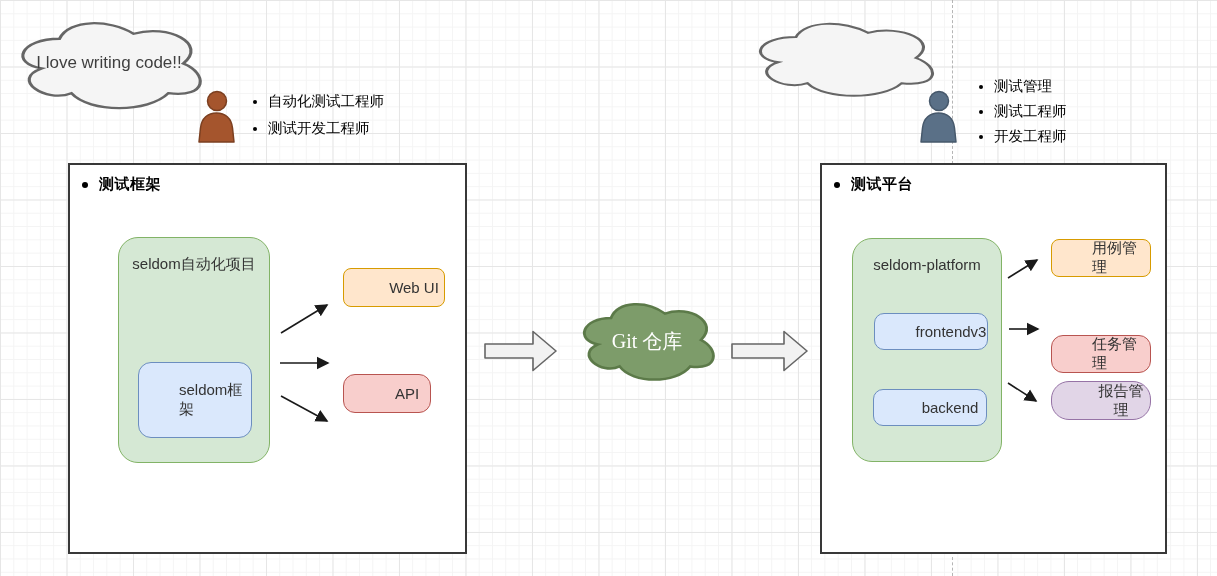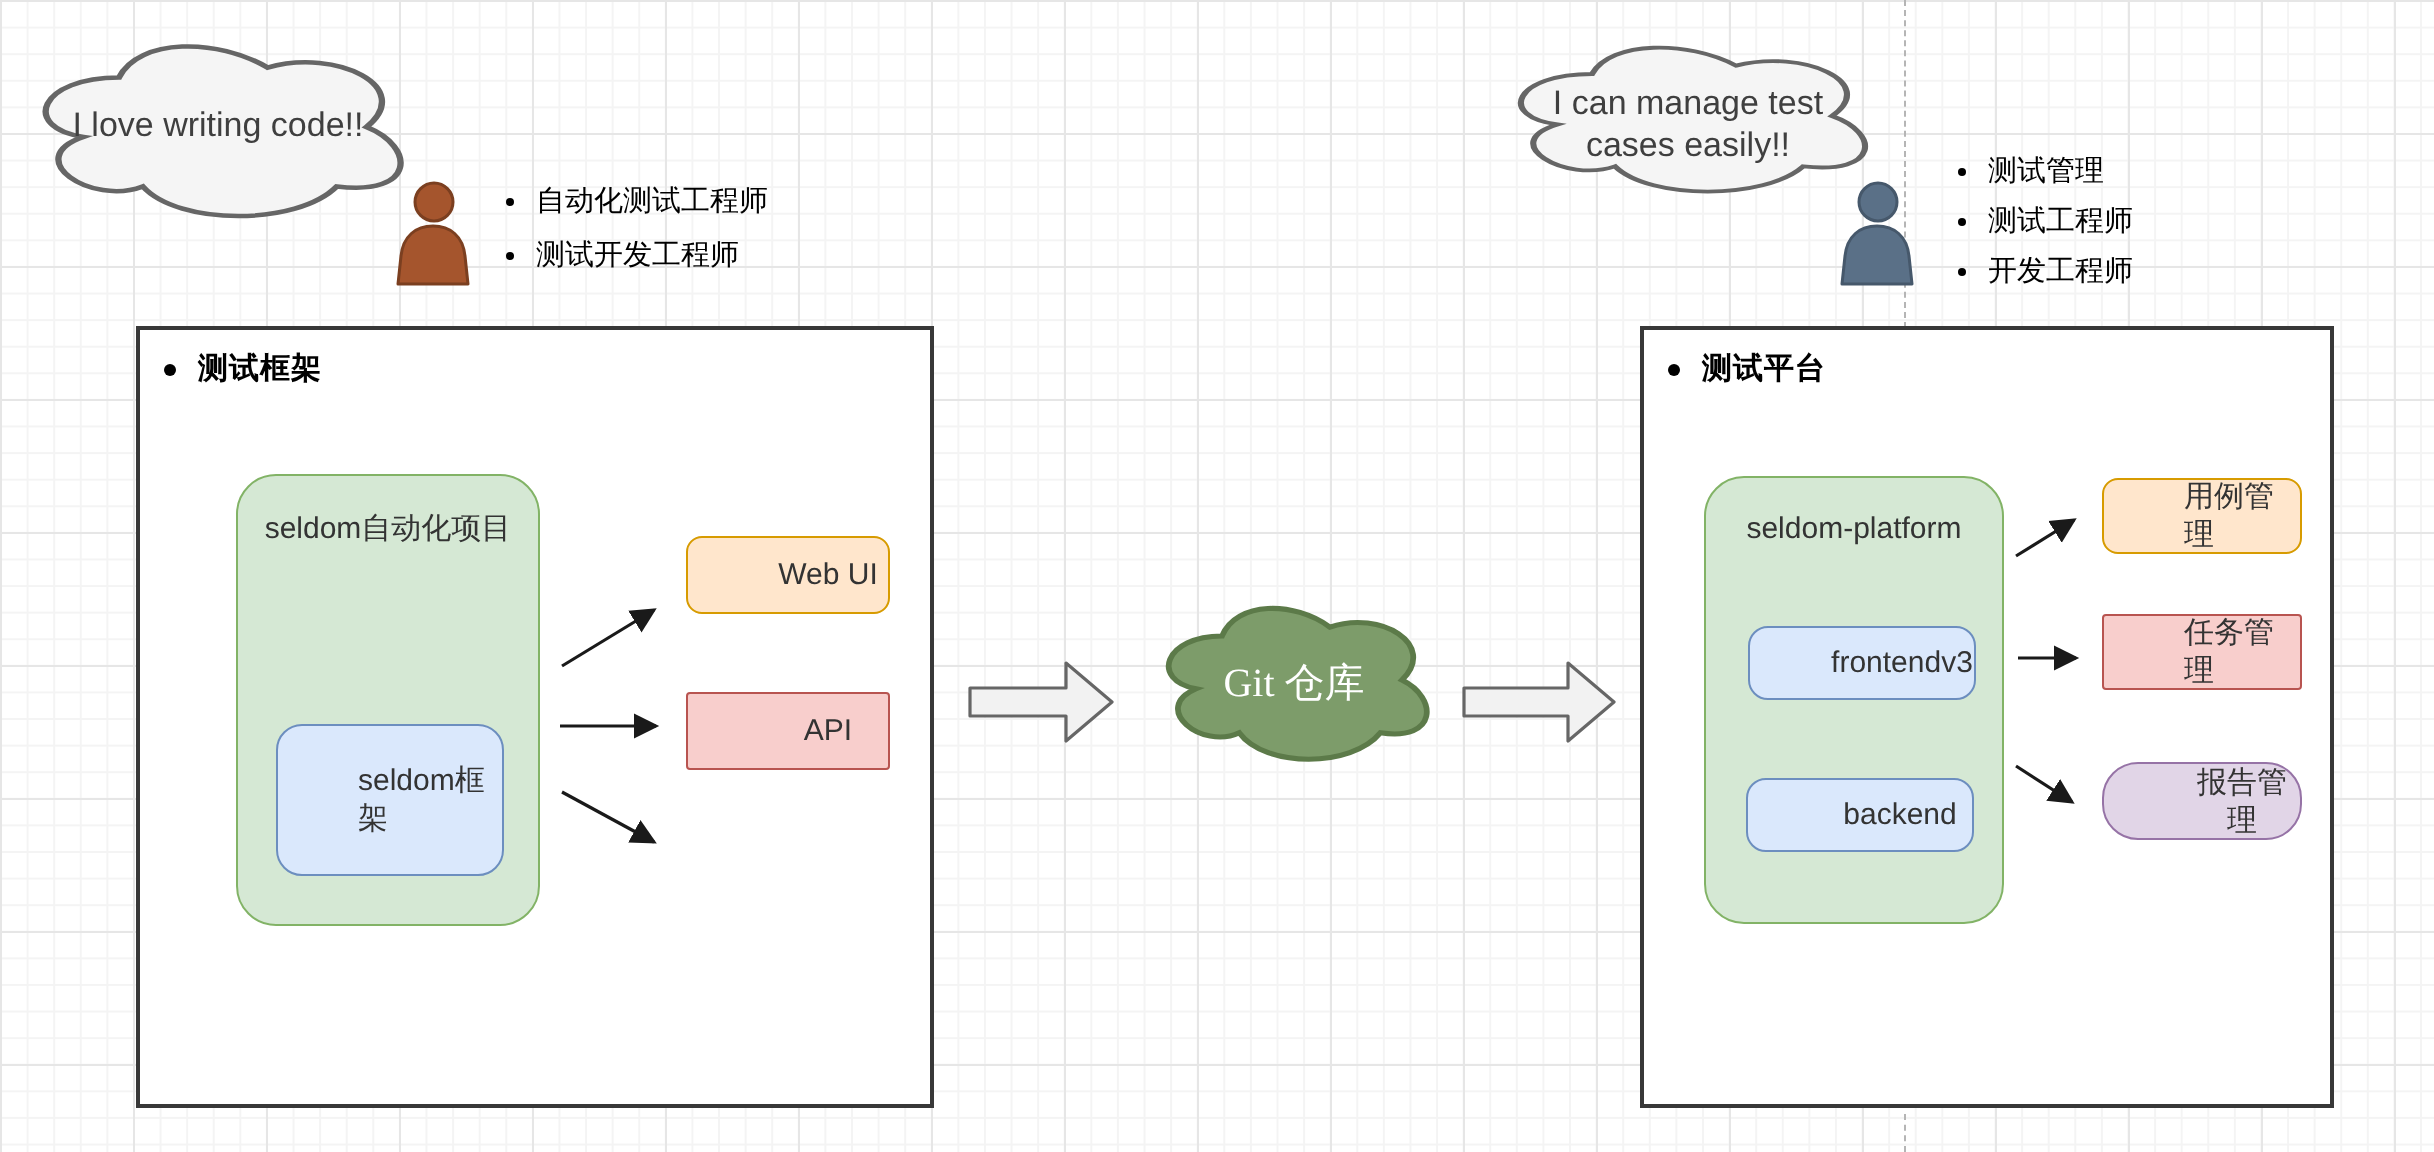--- a/index.html
+++ b/index.html
@@ -39,26 +39,26 @@
   .rounded-big .big-label { display:block; margin-top:17px; font-size:15px; color:#333; }
   .green-left  { left:118px; top:237px; width:152px; height:226px; }
   .green-right { left:852px; top:238px; width:150px; height:224px; }
 
   .chip {
     position:absolute; display:flex; align-items:center; justify-content:center;
     font-size:15px; color:#333; border-radius:10px; border:1.5px solid;padding-left:40px;
   }
   .chip-blue   { background:#dae8fc; border-color:#6c8ebf; }
   .chip-orange { background:#ffe6cc; border-color:#d79b00; border-radius:8px; }
-  .chip-red    { background:#f8cecc; border-color:#b85450; border-radius:2px; }
+  .chip-red    { background:#f8cecc; border-color:#b85450; border-radius:12px;margin-top:28px; }
   .chip-purple { background:#e1d5e7; border-color:#9673a6; border-radius:18px;text-align:center; }
 
   .seldom-core  { left:138px; top:362px; width:114px; height:76px; border-radius:13px; }
   .tgt-webui  { left:343px; top:268px; width:102px; height:39px; }
-  .tgt-api    { left:343px; top:346px; width:102px; height:39px; }
+  .tgt-api    { left:343px; top:346px; width:88px; height:39px; }
   .tgt-appui  { left:343px; top:412px; width:102px; height:39px; }
 
   .mod-frontend { left:874px; top:313px; width:114px; height:37px; }
   .mod-backend  { left:873px; top:389px; width:114px; height:37px; }
   .tgt-case   { left:1051px; top:239px; width:100px; height:38px; }
   .tgt-task   { left:1051px; top:307px; width:100px; height:38px; }
   .tgt-report { left:1051px; top:381px; width:100px; height:39px; }
 
   .cloud-box { position:absolute; }
   .cloud-box svg { position:absolute; left:0; top:0; width:100%; height:100%; }
@@ -152,24 +152,20 @@
                C100,59.5 100,42 87.5,35 C100,21 80,7 62.5,14 C50,3.5 30,3.5 25,17.5 Z" fill="#f5f5f5" stroke="#666666" stroke-width="1.6"></path>
     </svg>
     <div class="cloud-speech-text">I love writing code!!</div>
   </div>
 
   <div class="cloud-box cloud-right">
     <svg viewBox="0 0 100 70" preserveAspectRatio="none">
       <path d="M25,17.5 C5,17.5 0,35 16,38.5 C0,46.2 18,63 31,56 C40,70 70,70 80,56
                C100,59.5 100,42 87.5,35 C100,21 80,7 62.5,14 C50,3.5 30,3.5 25,17.5 Z" fill="#f5f5f5" stroke="#666666" stroke-width="1.6"></path>
     </svg>
-    <div class="cloud-speech-text">
-      <div>I can manage test</div>
-      <div>cases easily!!</div>
-    </div>
   </div>
 
   <div class="cloud-box git-cloud">
     <svg viewBox="0 0 100 70" preserveAspectRatio="none">
       <path d="M25,17.5 C5,17.5 0,35 16,38.5 C0,46.2 18,63 31,56 C40,70 70,70 80,56
                C100,59.5 100,42 87.5,35 C100,21 80,7 62.5,14 C50,3.5 30,3.5 25,17.5 Z" fill="#7d9c6a" stroke="#5c7a49" stroke-width="2"></path>
     </svg>
     <div class="git-label">Git 仓库</div>
   </div>
 

